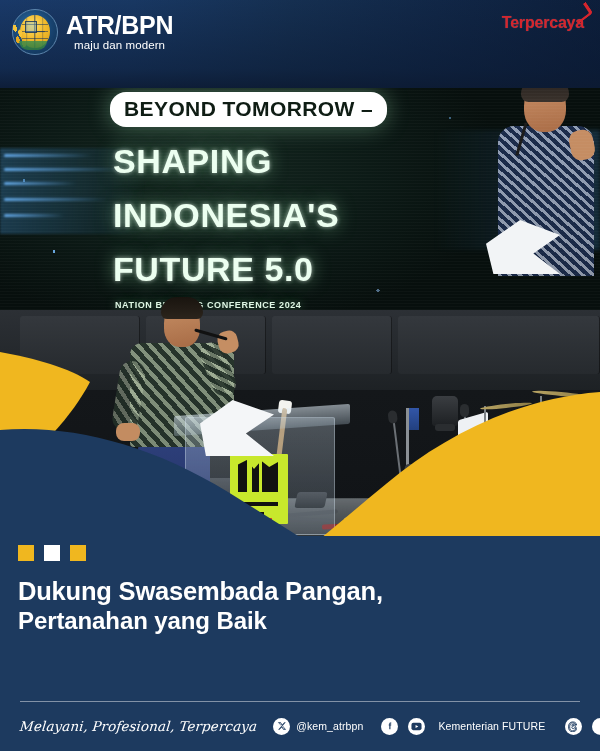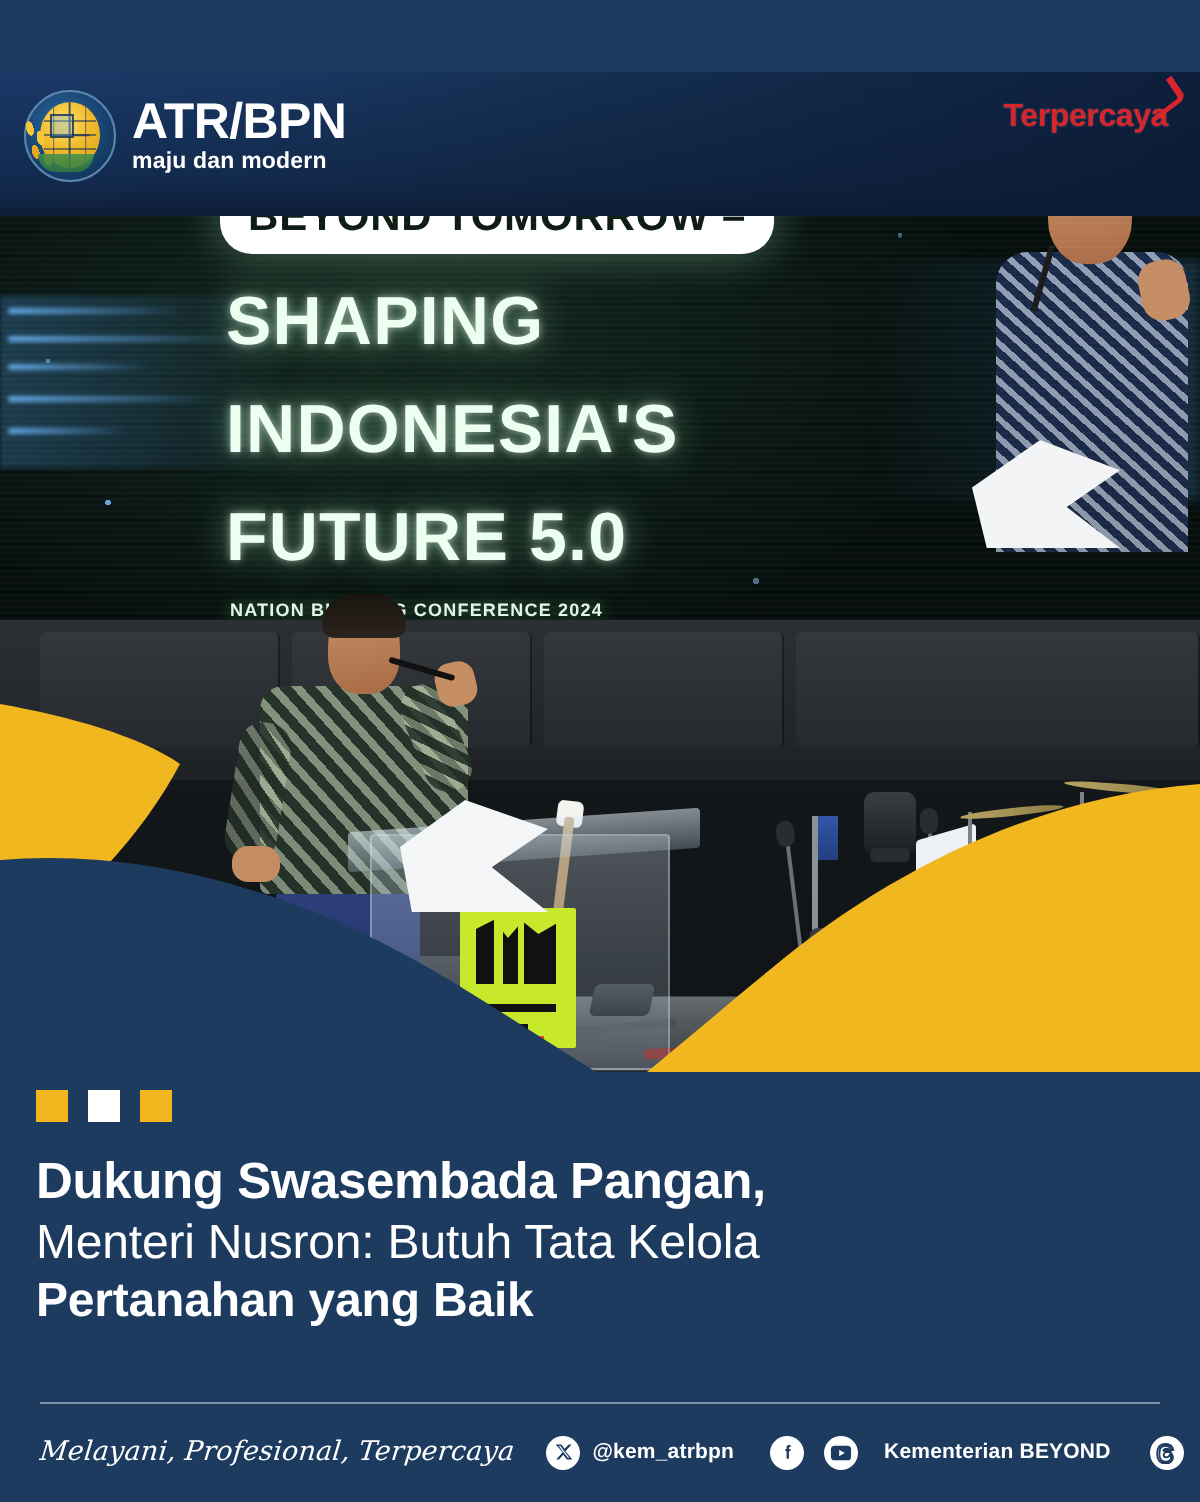--- a/index.html
+++ b/index.html
@@ -10,26 +10,25 @@
   }
   .poster {
     position:relative;
     width:600px; height:751px;
     overflow:hidden;
     background:#1d3a5f;
   }
 
   
   .header {
-    position:absolute; left:0; top:0; width:600px; height:72px;
+    position:absolute; left:0; top:0; width:600px; height:88px;
     background:
       linear-gradient(180deg, rgba(10,24,48,.15) 0%, rgba(10,24,48,.55) 78%, rgba(12,26,50,.9) 100%),
       linear-gradient(96deg, #1c3f72 0%, #1b3d6b 22%, #173356 48%, #12294a 72%, #0d1f3c 100%);
     z-index:30;
-    margin-top:36px;
   }
   .header-logo {
     position:absolute; left:12px; top:9px;
     display:flex; align-items:center; gap:8px;
   }
   .emblem {
     width:46px; height:46px; position:relative; flex:0 0 auto;
   }
   .emblem .ring {
     position:absolute; inset:0; border-radius:50%;
@@ -71,21 +70,21 @@
     position:absolute; left:7px; bottom:5px; width:28px; height:9px;
     border-radius:0 0 14px 14px;
     background:linear-gradient(180deg,#3f8f4d,#2f7a3e);
     opacity:.85;
   }
   .brand-text { line-height:1; }
   .brand-main {
     color:#ffffff; font-size:25px; font-weight:bold; letter-spacing:-.3px;
   }
   .brand-sub {
-    color:#ffffff; font-size:11.5px; font-weight:bold; letter-spacing:.1px; margin-top:2px;
+    color:#ffffff; font-size:11.5px; font-weight:normal; letter-spacing:.1px; margin-top:2px;text-align:center;
   }
   .berakhlak {
     position:absolute; right:16px; top:14px;
     font-size:16px; font-weight:bold; letter-spacing:-.2px;
     color:#d6252d;
     text-shadow:0 0 1px rgba(255,255,255,.25);
   }
   .berakhlak .swoosh {
     position:absolute; right:-6px; top:-9px;
     width:16px; height:16px;
@@ -434,21 +433,21 @@
   }
   .sicon {
     width:17px; height:17px; border-radius:50%;
     background:#ffffff; color:#1d3a5f;
     display:flex; align-items:center; justify-content:center;
     font-size:10px; font-weight:bold; flex:0 0 auto;
     line-height:1;
   }
   .sicon svg { display:block; }
   .handle {
-    color:#ffffff; font-size:10.5px; font-weight:bold; white-space:nowrap;
+    color:#ffffff; font-size:10.5px; font-weight:normal; white-space:nowrap;
     letter-spacing:.1px;
   }
   .gap-a { margin-left:5px; }
   .gap-b { margin-left:12px; }
   .gap-c { margin-left:14px; }
 </style>
 </head>
 <body>
 
 <div class="poster">
@@ -584,21 +583,20 @@
 
   <div class="bottom">
     <div class="dots">
       <span class="dot-y"></span>
       <span class="dot-w"></span>
       <span class="dot-y"></span>
     </div>
 
     <div class="headline">
       <div class="hl1">Dukung Swasembada Pangan,</div>
-      <div class="hl2">Menteri Nusron: Butuh Tata Kelola</div>
       <div class="hl3">Pertanahan yang Baik</div>
     </div>
 
     <div class="footer">
       <div class="footer-rule"></div>
       <div class="footer-row">
 
         <div class="tagline">Melayani, Profesional, Terpercaya</div>
 
         <div class="sicon gap-a">
@@ -613,21 +611,21 @@
             <path fill="#1d3a5f" d="M15.1 8.4h-2V6.9c0-.6.4-.8.7-.8h1.3V3.6l-2-.01c-2.3 0-2.8 1.7-2.8 2.8v1.9H8.9V11h1.4v9h2.8v-9h1.8l.2-2.6z"></path>
           </svg>
         </div>
 
         <div class="sicon" style="margin-left:4px;">
           <svg width="11" height="9" viewBox="0 0 24 18" aria-hidden="true">
             <rect x="1" y="1" width="22" height="16" rx="4" fill="#1d3a5f"></rect>
             <path d="M10 5.5l6 3.5-6 3.5z" fill="#ffffff"></path>
           </svg>
         </div>
-        <div class="handle" style="margin-left:7px;">Kementerian BEYOND</div>
+        <div class="handle" style="margin-left:7px;">Kementerian FUTURE</div>
 
         <div class="sicon gap-c">
           <svg width="11" height="11" viewBox="0 0 24 24" aria-hidden="true">
             <path fill="none" stroke="#1d3a5f" stroke-width="2" d="M16.3 11.6c-.2-.1-.4-.2-.6-.3-.3-2.6-1.8-4.1-4.2-4.1-1.6 0-2.9.7-3.6 1.9l1.6 1.1c.6-.8 1.4-1 2-1 1.2 0 2 .6 2.3 1.8-.6-.1-1.2-.2-1.9-.1-2.2.1-3.6 1.4-3.5 3.2.1 1.6 1.4 2.7 3.2 2.6 1.7-.1 3-1 3.5-2.8.5.4.9.9 1.1 1.5.4 1.1.4 2.9-1 4.3-1.2 1.2-2.7 1.8-4.8 1.8-2.4 0-4.1-.8-5.3-2.3C4.2 17.8 3.7 15.6 3.7 12.8c0-2.8.5-5 1.4-6.4C6.3 4.9 8 4.1 10.4 4.1c2.4 0 4.2.8 5.3 2.3.5.7.9 1.6 1.2 2.7l2-.5c-.3-1.4-.8-2.6-1.5-3.6C15.9 3 13.6 2 10.4 2 7.3 2 4.9 3 3.3 5.1 1.9 7 1.2 9.6 1.2 12.8c0 3.2.7 5.8 2.1 7.7C4.9 22.6 7.3 23.6 10.4 23.6c2.7 0 4.7-.8 6.3-2.4 2-2 2-4.6 1.3-6.3-.4-1.3-1-2.3-1.7-3.3z"></path>
           </svg>
         </div>
 
         <div class="sicon" style="margin-left:4px;">
           
         </div>

